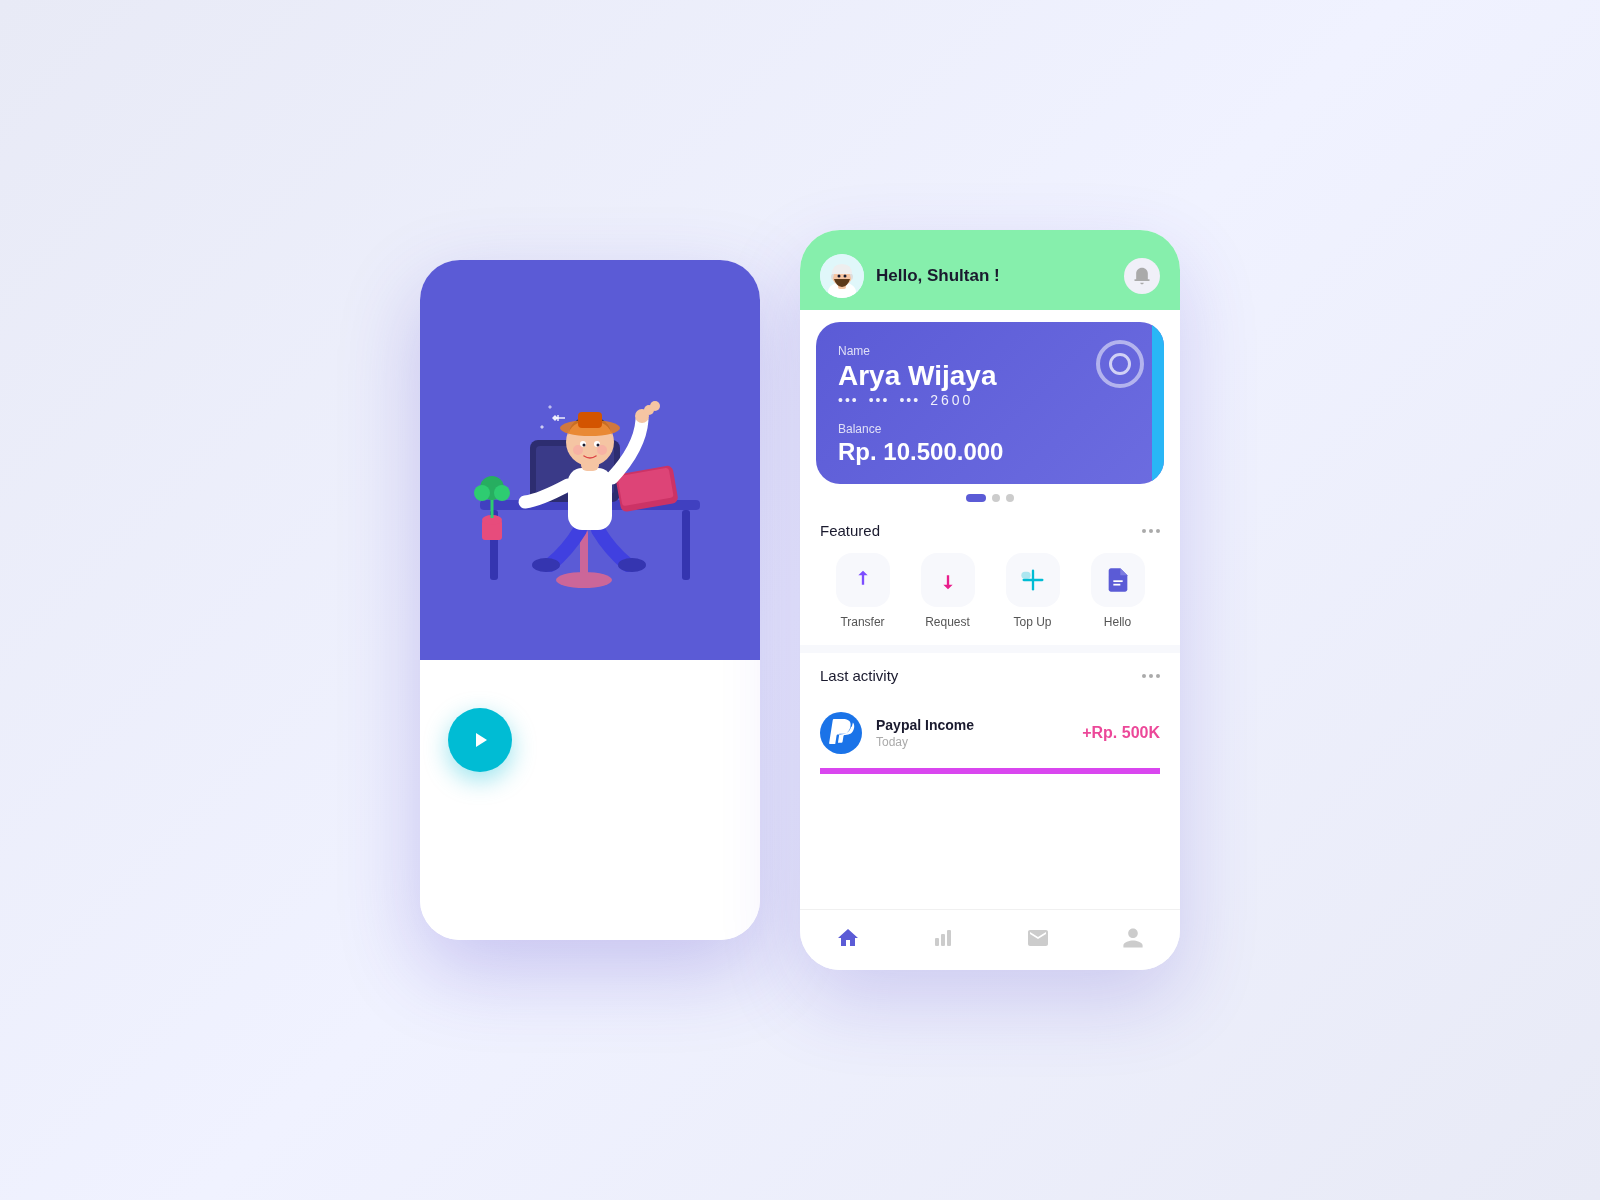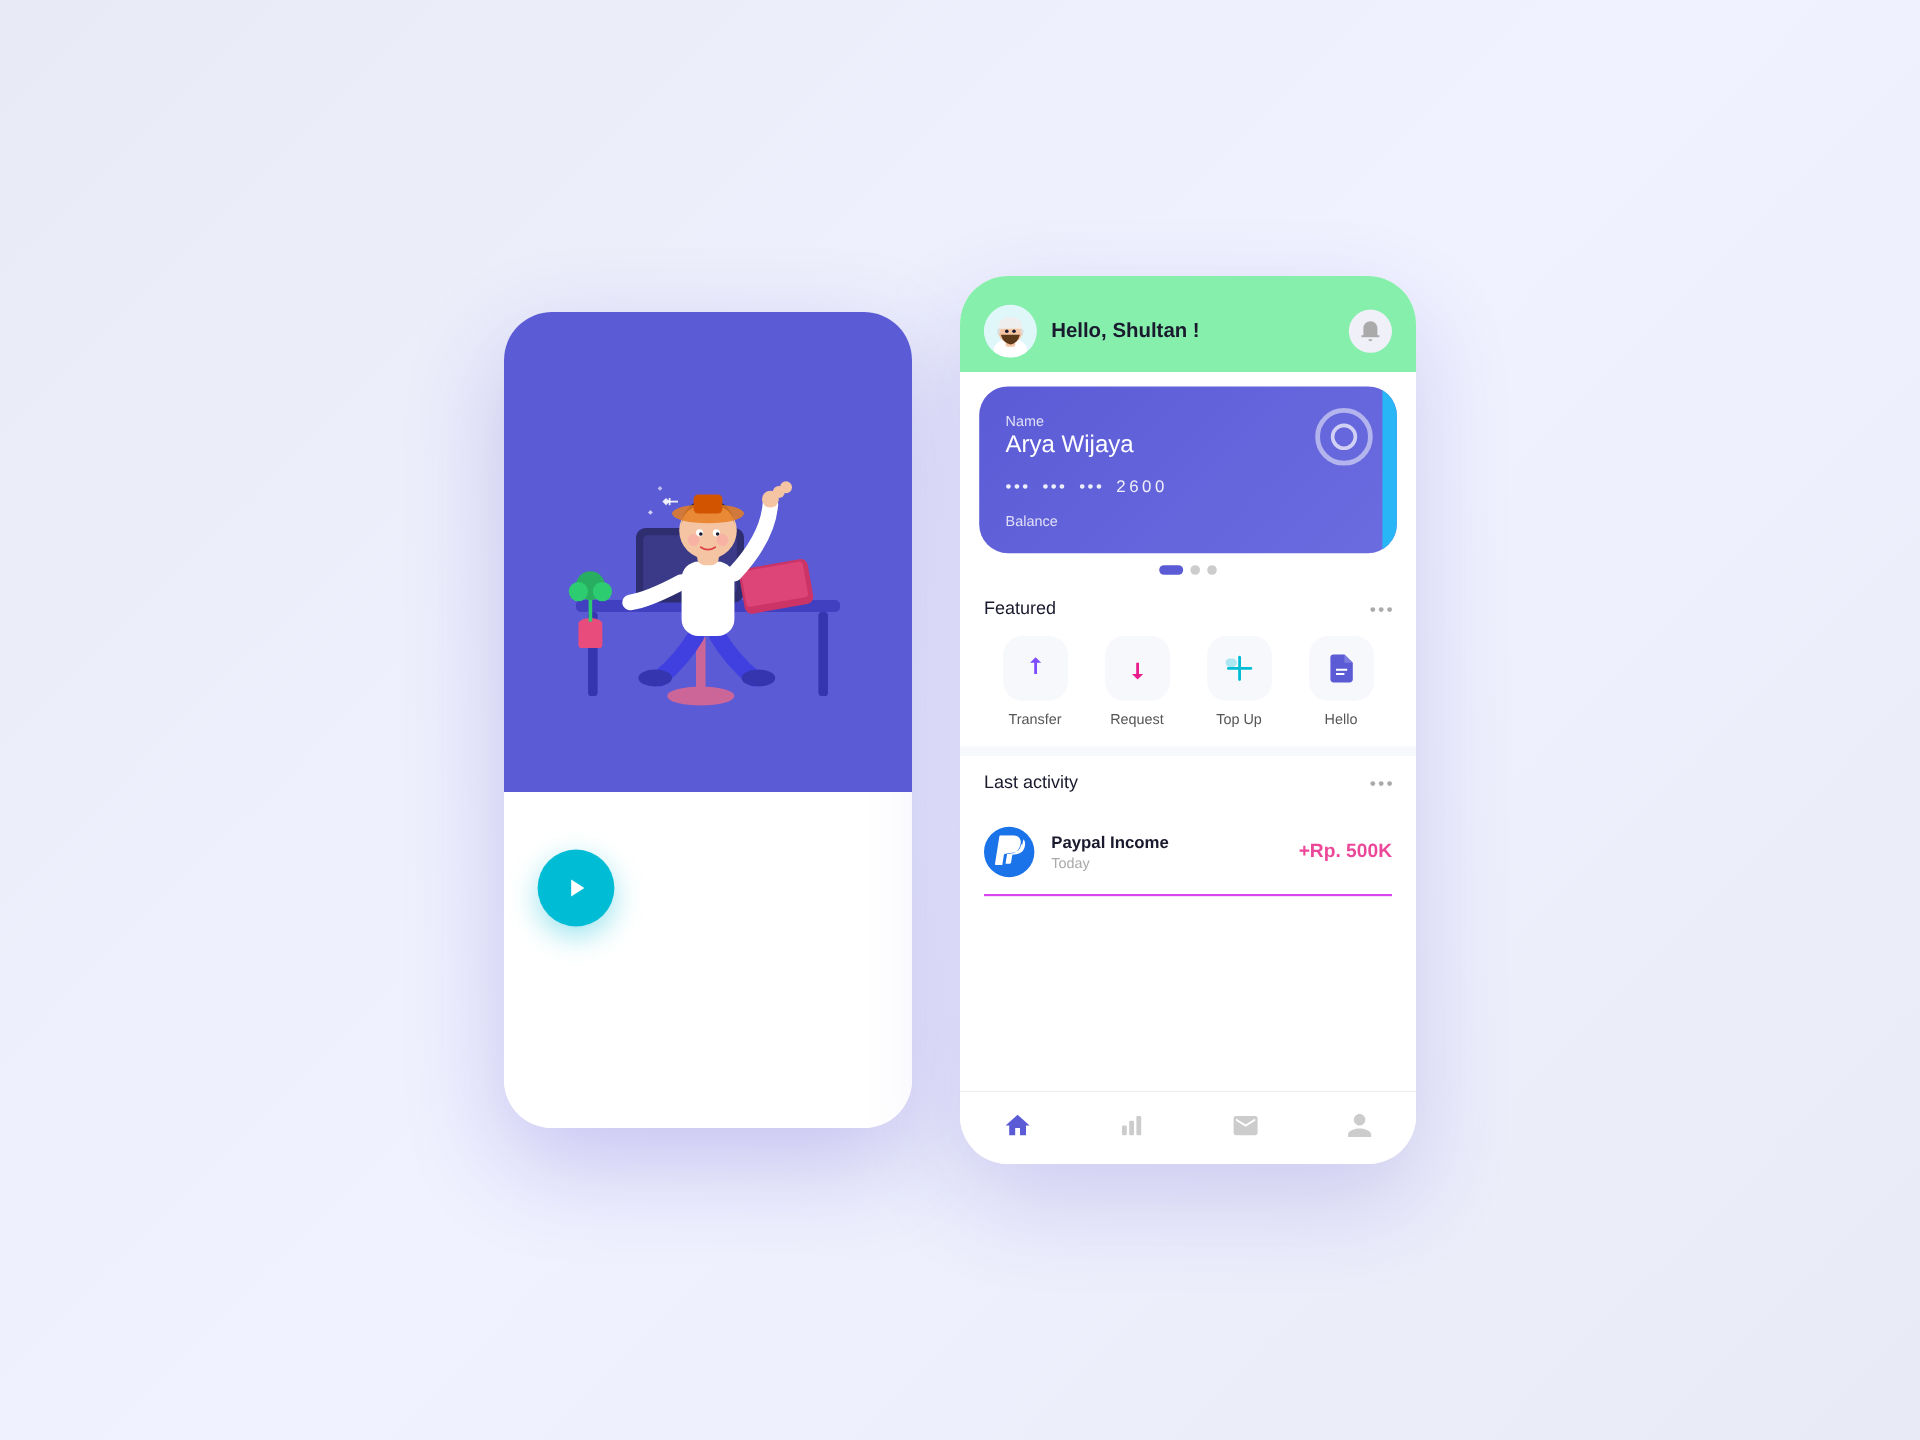--- a/index.html
+++ b/index.html
@@ -152,23 +152,22 @@
       color: white;
       position: relative;
       overflow: hidden;
     }
     .card-name-label {
       font-size: 12px;
       opacity: 0.8;
       margin-bottom: 2px;
     }
     .card-name {
-      font-size: 20px;
-      font-weight: 400;
-      margin-bottom: 14px;
+      font-size: 28px;
+      font-weight: 700;
     }
     .card-number {
       font-size: 14px;
       letter-spacing: 3px;
       opacity: 0.9;
       margin-bottom: 14px;
       display: flex;
       gap: 10px;
       align-items: center;
     }
@@ -292,21 +291,21 @@
     .activity-section {
       padding: 14px 20px 0;
       background: white;
       margin-top: 8px;
     }
     .activity-item {
       display: flex;
       align-items: center;
       gap: 14px;
       padding: 14px 0;
-      border-bottom: 2px solid #d946ef;
+      border-bottom: 6px solid #d946ef;
     }
     .activity-logo {
       width: 42px;
       height: 42px;
       border-radius: 50%;
       background: #1a73e8;
       display: flex;
       align-items: center;
       justify-content: center;
       color: white;
@@ -486,20 +485,21 @@
           <div class="card-blue-tab"></div>
           <div class="card-name-label">Name</div>
           <div class="card-name">Arya Wijaya</div>
           <div class="card-number">
             <span class="card-dot-group">•••</span>
             <span class="card-dot-group">•••</span>
             <span class="card-dot-group">•••</span>
             <span>2600</span>
           </div>
           <div class="card-balance-label">Balance</div>
+          <div class="card-balance">Rp. 10.500.000</div>
         </div>
       </div>
 
       <div class="dots-indicator">
         <div class="dot active"></div>
         <div class="dot"></div>
         <div class="dot"></div>
       </div>
 
       <div class="section">

